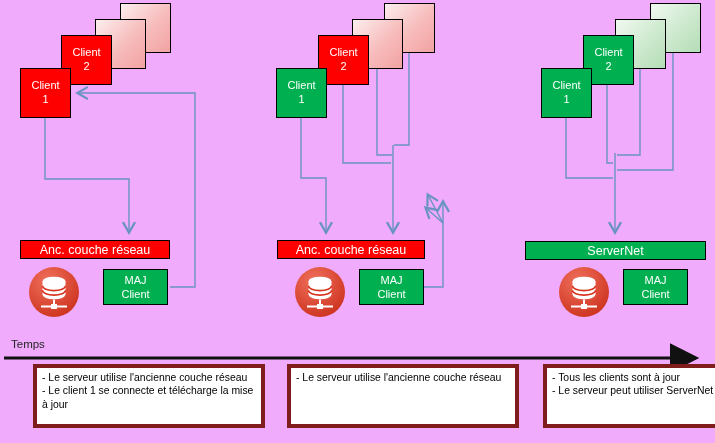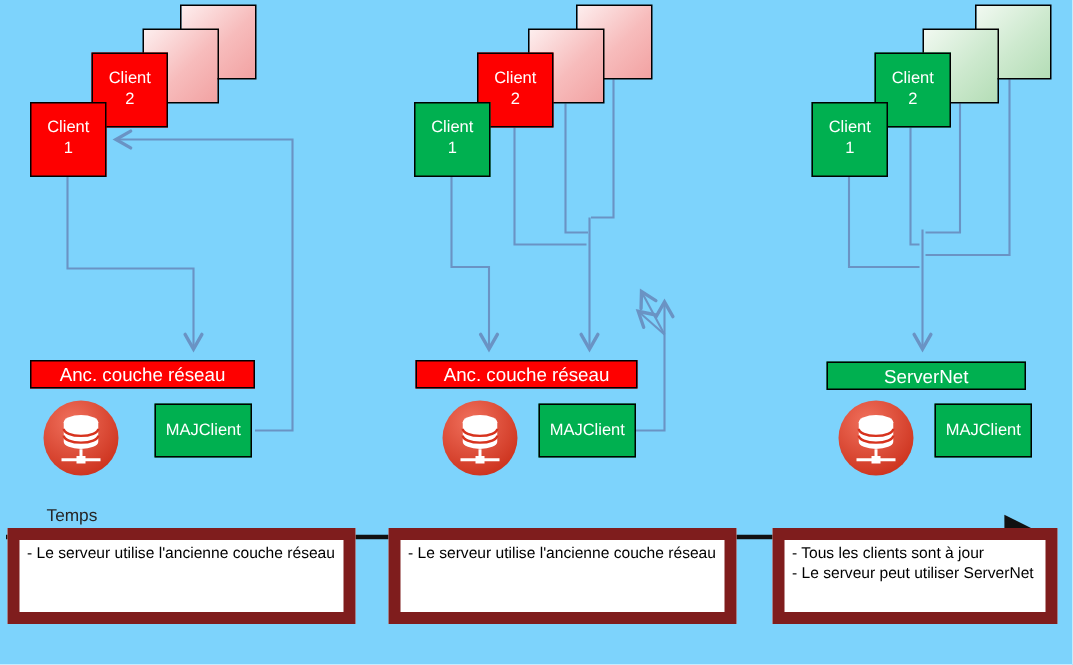--- a/index.html
+++ b/index.html
@@ -1,36 +1,36 @@
 <!DOCTYPE html>
 <html><head>
 <meta charset="utf-8">
 <style>
   html,body{margin:0;padding:0;background:#fff;}
-  .canvas{position:relative;width:715px;height:443px;background:#7dd3fc;overflow:hidden;
+  .canvas{position:relative;width:715px;height:443px;background:#f0abfc;overflow:hidden;
           font-family:"Liberation Sans",sans-serif;}
   svg.layer{position:absolute;left:0;top:0;z-index:1;}
   .sq{position:absolute;width:51px;height:50px;border:1.6px solid #000;box-sizing:border-box;
       display:flex;flex-direction:column;align-items:center;justify-content:center;
       color:#fff;font-size:11px;line-height:1.25;z-index:2;text-align:center;}
   .sq.red{background:#fe0000;}
   .sq.green{background:#00b050;}
   .sq.fadeR{background:linear-gradient(135deg,#fdeeee 0%,#f7bcbc 55%,#f2a2a2 100%);z-index:2;}
   .sq.fadeG{background:linear-gradient(135deg,#f1f9f1 0%,#cde9ce 55%,#b4ddb6 100%);z-index:2;}
   .bar{position:absolute;height:19px;border:1.6px solid #000;box-sizing:border-box;
        color:#fff;font-size:12.5px;display:flex;align-items:center;justify-content:center;z-index:3;}
   .bar.red{background:#fe0000;}
   .bar.green{background:#00b050;}
   .maj{position:absolute;width:65px;height:36px;background:#00b050;border:1.6px solid #000;
        box-sizing:border-box;color:#fff;font-size:11px;line-height:1.3;display:flex;
-       flex-direction:row;align-items:center;justify-content:center;z-index:3;text-align:center;}
+       flex-direction:column;align-items:center;justify-content:center;z-index:3;text-align:center;}
   .server{position:absolute;width:56px;height:56px;z-index:3;}
-  .temps{position:absolute;left:11px;top:338px;font-size:11.5px;color:#262626;z-index:3;margin-left:20px;}
-  .note{position:absolute;top:352px;height:64px;border:8px solid #7f1d1d;box-sizing:border-box;
-        background:#fff;padding:3px 5px;font-size:10.4px;line-height:1.28;color:#000;z-index:3;}
+  .temps{position:absolute;left:11px;top:338px;font-size:11.5px;color:#262626;z-index:3;}
+  .note{position:absolute;top:364px;height:64px;border:4px solid #7f1d1d;box-sizing:border-box;
+        background:#fff;padding:3px 5px;font-size:10.4px;line-height:1.28;color:#000;z-index:3;margin-left:28px;}
 </style>
 </head>
 <body>
 
 <div class="canvas">
 
   <svg class="layer" width="715" height="443" viewBox="0 0 715 443">
     <defs>
       <marker id="mB" orient="auto" markerWidth="12" markerHeight="12" refX="7.5" refY="5" viewBox="0 0 12 10">
         <path d="M1,1 L8,5 L1,9" fill="none" stroke="#6a93c4" stroke-width="1.6" stroke-linecap="round"></path>
@@ -90,20 +90,21 @@
       <path d="M28,35.5 L28,40" stroke="#fff" stroke-width="2"></path>
       <path d="M15,42.5 L41,42.5" stroke="#fff" stroke-width="2"></path>
       <rect x="25" y="40" width="6" height="5" fill="#fff"></rect>
     </svg>
     <div class="maj" style="left:103px;top:269px;">
       <span>MAJ</span>
       <span>Client</span>
     </div>
     <div class="note" style="left:5px;width:232px;">
       <div>- Le serveur utilise l'ancienne couche réseau</div>
+      <div>- Le client 1 se connecte et télécharge la mise à jour</div>
     </div>
   </div>
 
   <div>
     <div class="sq fadeR" style="left:384px;top:3px;"></div>
     <div class="sq fadeR" style="left:352px;top:19px;"></div>
     <div class="sq red" style="left:318px;top:35px;">
       <span>Client</span>
       <span>2</span>
     </div>
@@ -137,21 +138,21 @@
     <div class="sq fadeG" style="left:650px;top:3px;"></div>
     <div class="sq fadeG" style="left:615px;top:19px;"></div>
     <div class="sq green" style="left:583px;top:35px;">
       <span>Client</span>
       <span>2</span>
     </div>
     <div class="sq green" style="left:541px;top:68px;">
       <span>Client</span>
       <span>1</span>
     </div>
-    <div class="bar green" style="left:551px;top:241px;width:133px;">
+    <div class="bar green" style="left:525px;top:241px;width:181px;">
       <span>ServerNet</span>
     </div>
     <svg class="server" style="left:556px;top:264px;" viewBox="0 0 56 56">
       <circle cx="28" cy="28" r="25" fill="url(#sg)"></circle>
       <ellipse cx="28" cy="17.5" rx="11.5" ry="4.8" fill="#fff"></ellipse>
       <path d="M16.5,17.5 L16.5,30.5 a11.5,4.8 0 0 0 23,0 L39.5,17.5 z" fill="#fff"></path>
       <path d="M16.5,21.8 a11.5,4.8 0 0 0 23,0" fill="none" stroke="#d7331e" stroke-width="1.6"></path>
       <path d="M16.5,26.3 a11.5,4.8 0 0 0 23,0" fill="none" stroke="#d7331e" stroke-width="1.6"></path>
       <path d="M28,35.5 L28,40" stroke="#fff" stroke-width="2"></path>
       <path d="M15,42.5 L41,42.5" stroke="#fff" stroke-width="2"></path>

